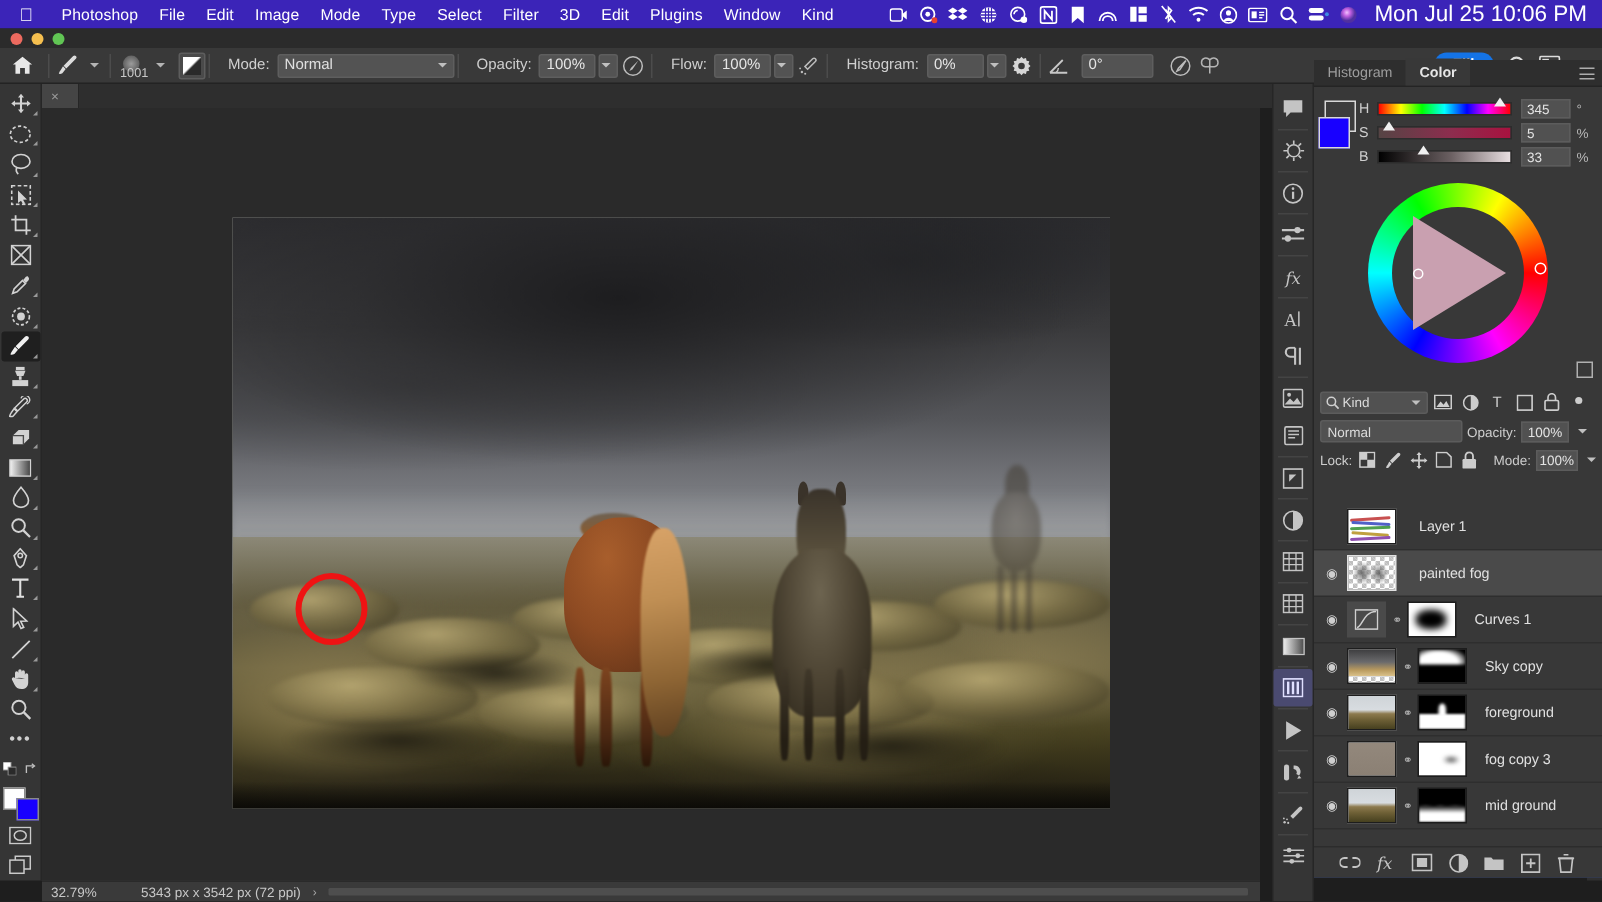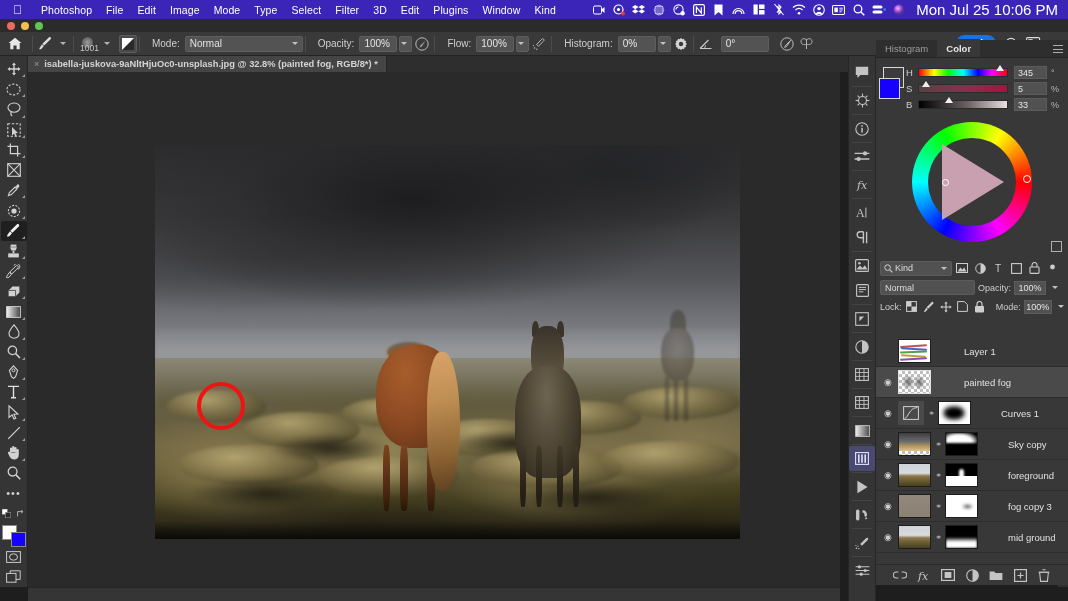--- a/index.html
+++ b/index.html
@@ -388,21 +388,21 @@
   .leye { width: 20px; text-align: center; color: #cfcfcf; font-size: 9px; }
   .lthumb {
     width: 33px; height: 24px; background: #c8c8c8; border: 1px solid #1d1d1d;
     margin-right: 3px; overflow: hidden; position: relative;
   }
   .lthumb.sel-outline { outline: 1.5px solid #e0e0e0; outline-offset: -1px; }
   .lmask {
     width: 33px; height: 24px; border: 1px solid #1d1d1d; margin-left: 2px; overflow: hidden; position: relative;
   }
   .llink { width: 9px; color: #b5b5b5; font-size: 8px; text-align: center; }
-  .lname { font-size: 9.5px; color: #e0e0e0; margin-left: 18px; white-space: nowrap; padding-left: 12px; }
+  .lname { font-size: 9.5px; color: #e0e0e0; margin-left: 0; white-space: nowrap; padding-left: 12px; }
   .lp-foot {
     position: absolute; bottom: 0; left: 0; width: 192px; height: 21px;
     background: #383838; border-top: 1px solid #2c2c2c;
     display: flex; align-items: center; justify-content: center; gap: 10px;
   }
   .lf-ico { color: #c4c4c4; display: flex; align-items: center; justify-content: center; width: 14px; height: 14px; }
 
   
   .th-checker {
     position: absolute; inset: 0;
@@ -708,21 +708,20 @@
             <rect x="2.2" y="2.2" width="4.4" height="8.2" fill="#dcdcdc"></rect>
           </svg>
       </span>
       <span class="caret"></span>
     </span>
   </div>
 
   <div class="doctabbar">
     <div class="doctab">
       <span class="xmark">×</span>
-      <span>isabella-juskova-9aNltHjuOc0-unsplash.jpg @ 32.8% (painted fog, RGB/8*) *</span>
     </div>
   </div>
 
   <div class="toolbar">
     <div class="tool">
       <svg width="14" height="14" viewBox="0 0 14 14">
           <path d="M7 0.5 L9 3 H7.7 V6.3 H11 V5 L13.5 7 L11 9 V7.7 H7.7 V11 H9 L7 13.5 L5 11 H6.3 V7.7 H3 V9 L0.5 7 L3 5 V6.3 H6.3 V3 H5 Z" fill="#d2d2d2"></path>
         </svg>
       <span class="tri"></span>
     </div>
@@ -952,20 +951,26 @@
         <span class="hf-leg" style="left:64%"></span>
       </div>
 
       <div class="brush-cursor"></div>
     </div>
   </div>
 
   <div class="vscroll"></div>
   <div class="hscroll-track"></div>
 
+  <div class="statusbar">
+    <span class="st-zoom">32.79%</span>
+    <span class="st-dims">5343 px x 3542 px (72 ppi)</span>
+    <span class="st-arrow">›</span>
+    <span class="st-bar"></span>
+  </div>
 
   <div class="dockrail">
     <div class="drico">
       <svg width="14" height="13" viewBox="0 0 14 13">
           <path d="M0.8 0.8 H13.2 V9 H5.4 L2.4 12 V9 H0.8 Z" fill="#c4c4c4"></path>
         </svg>
     </div>
     <div class="drsep"></div>
     <div class="drico">
       <svg width="15" height="15" viewBox="0 0 15 15">

